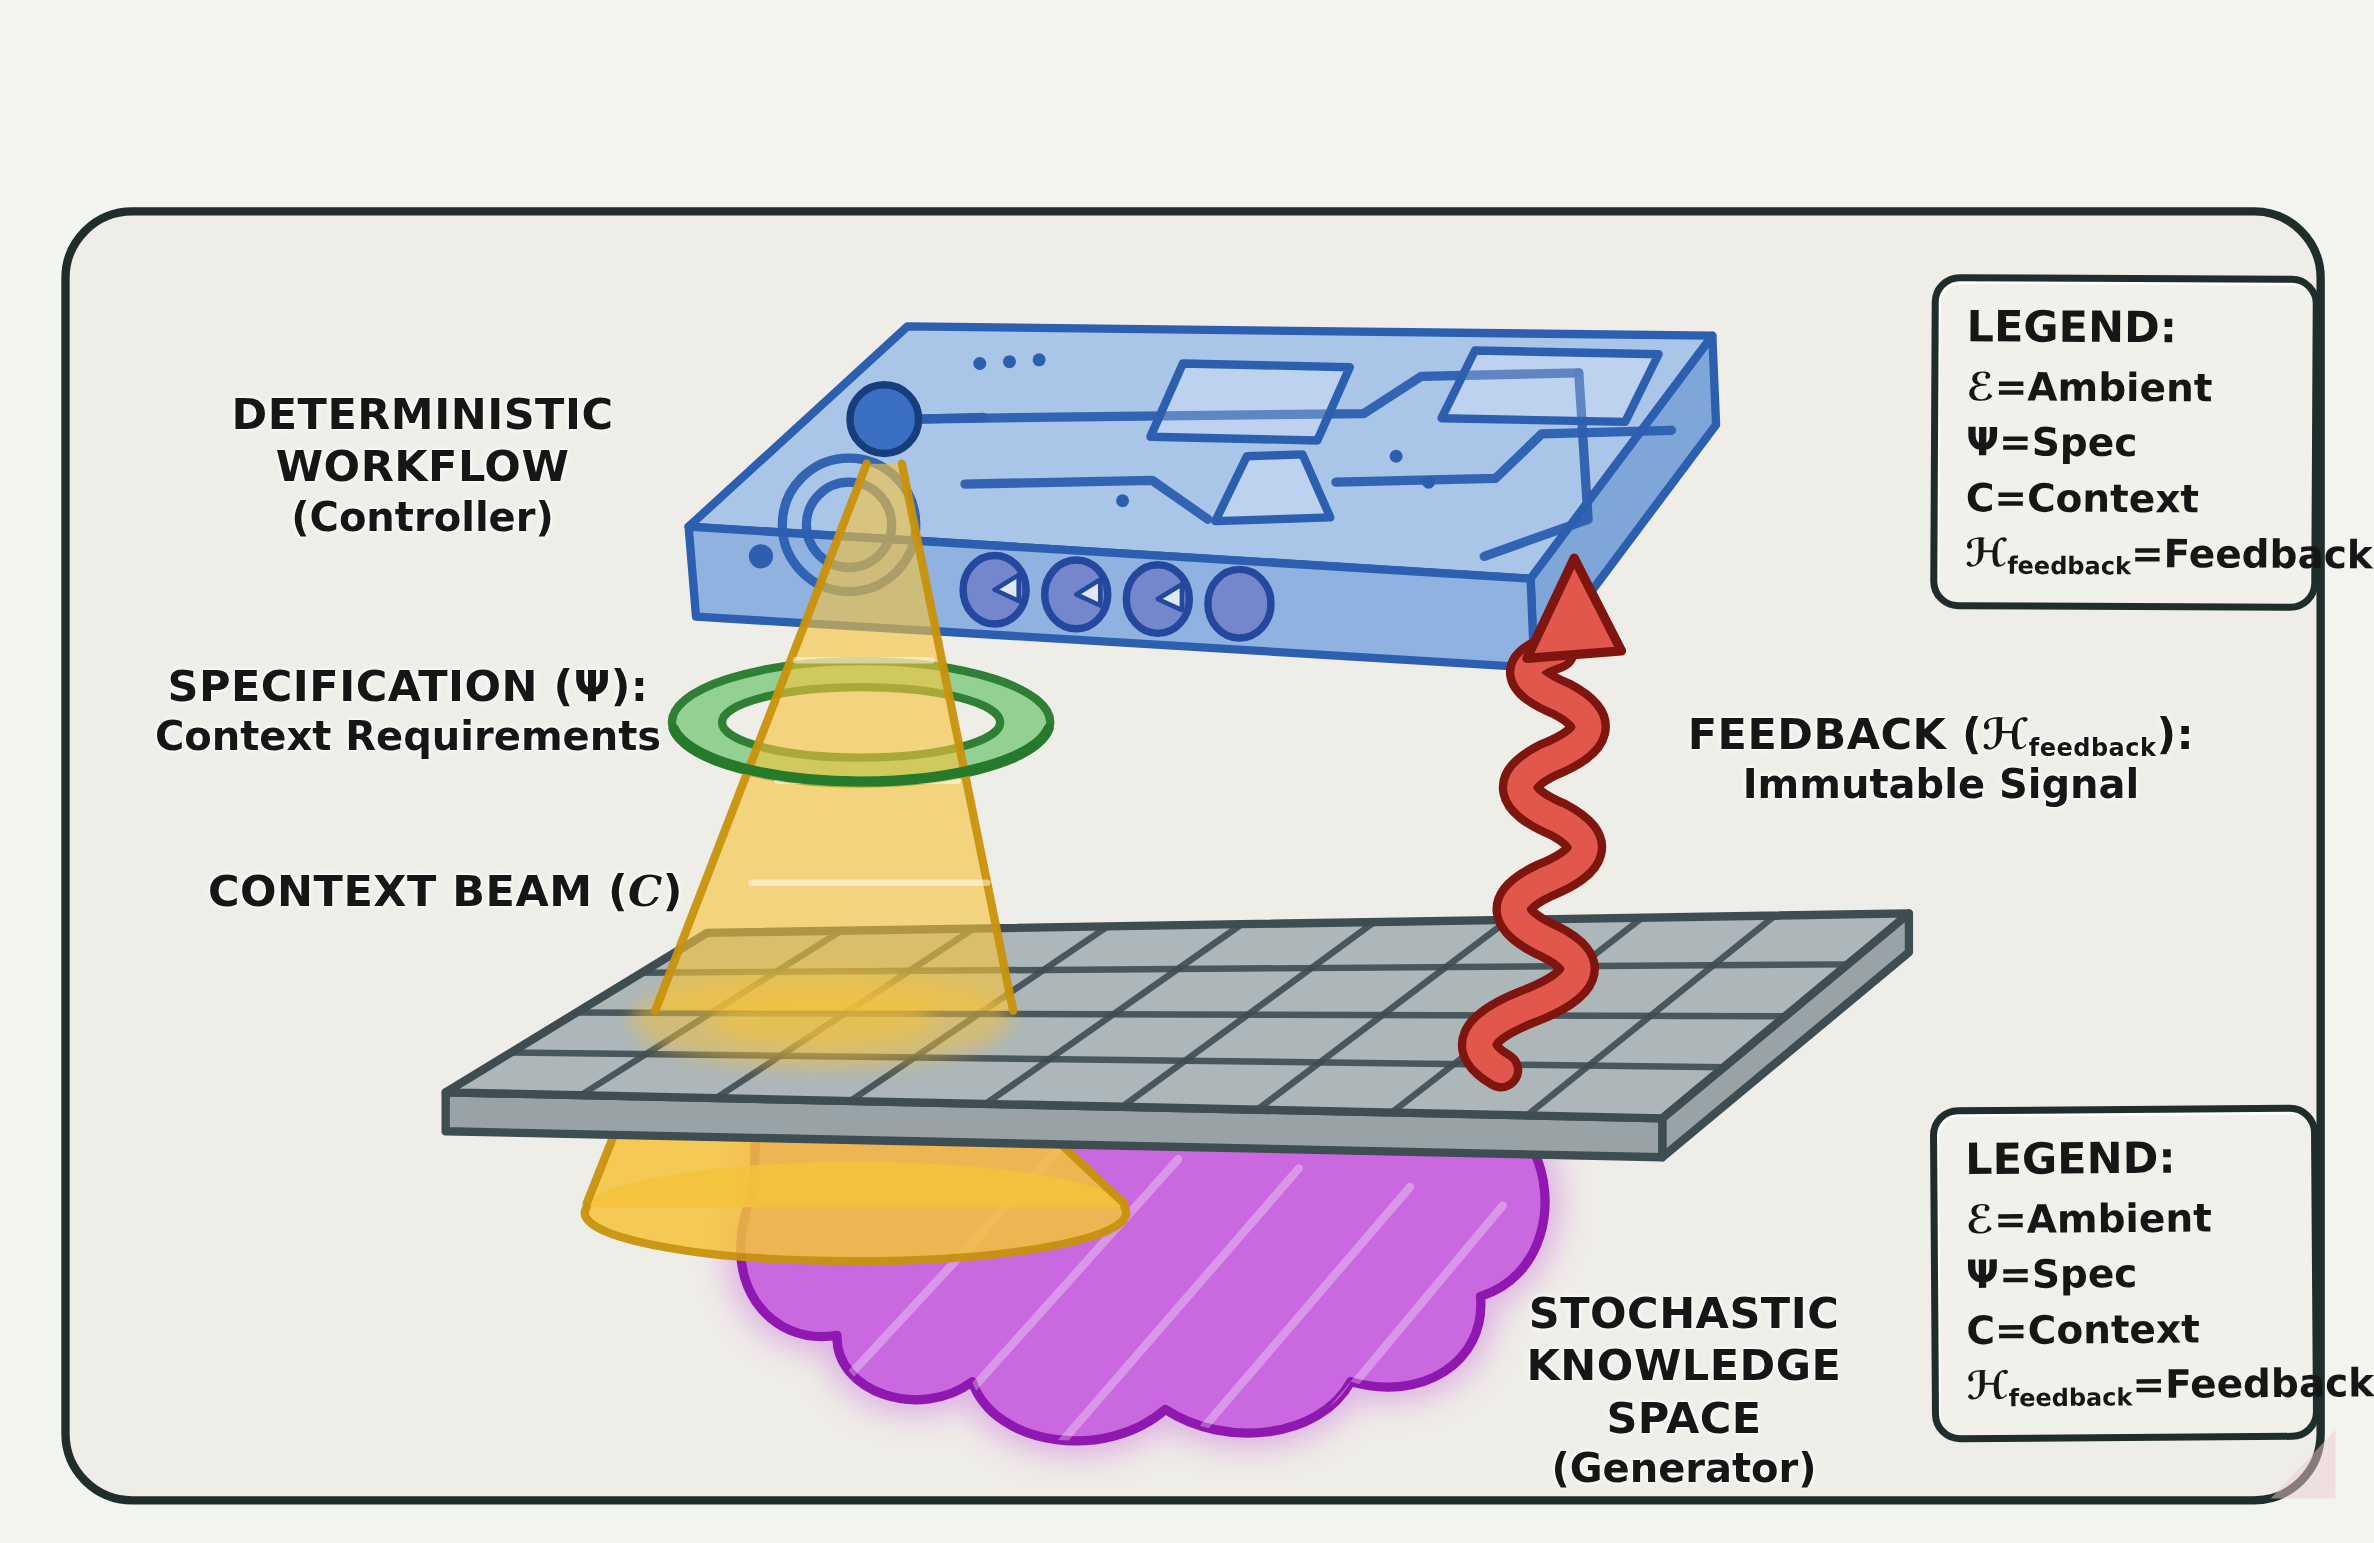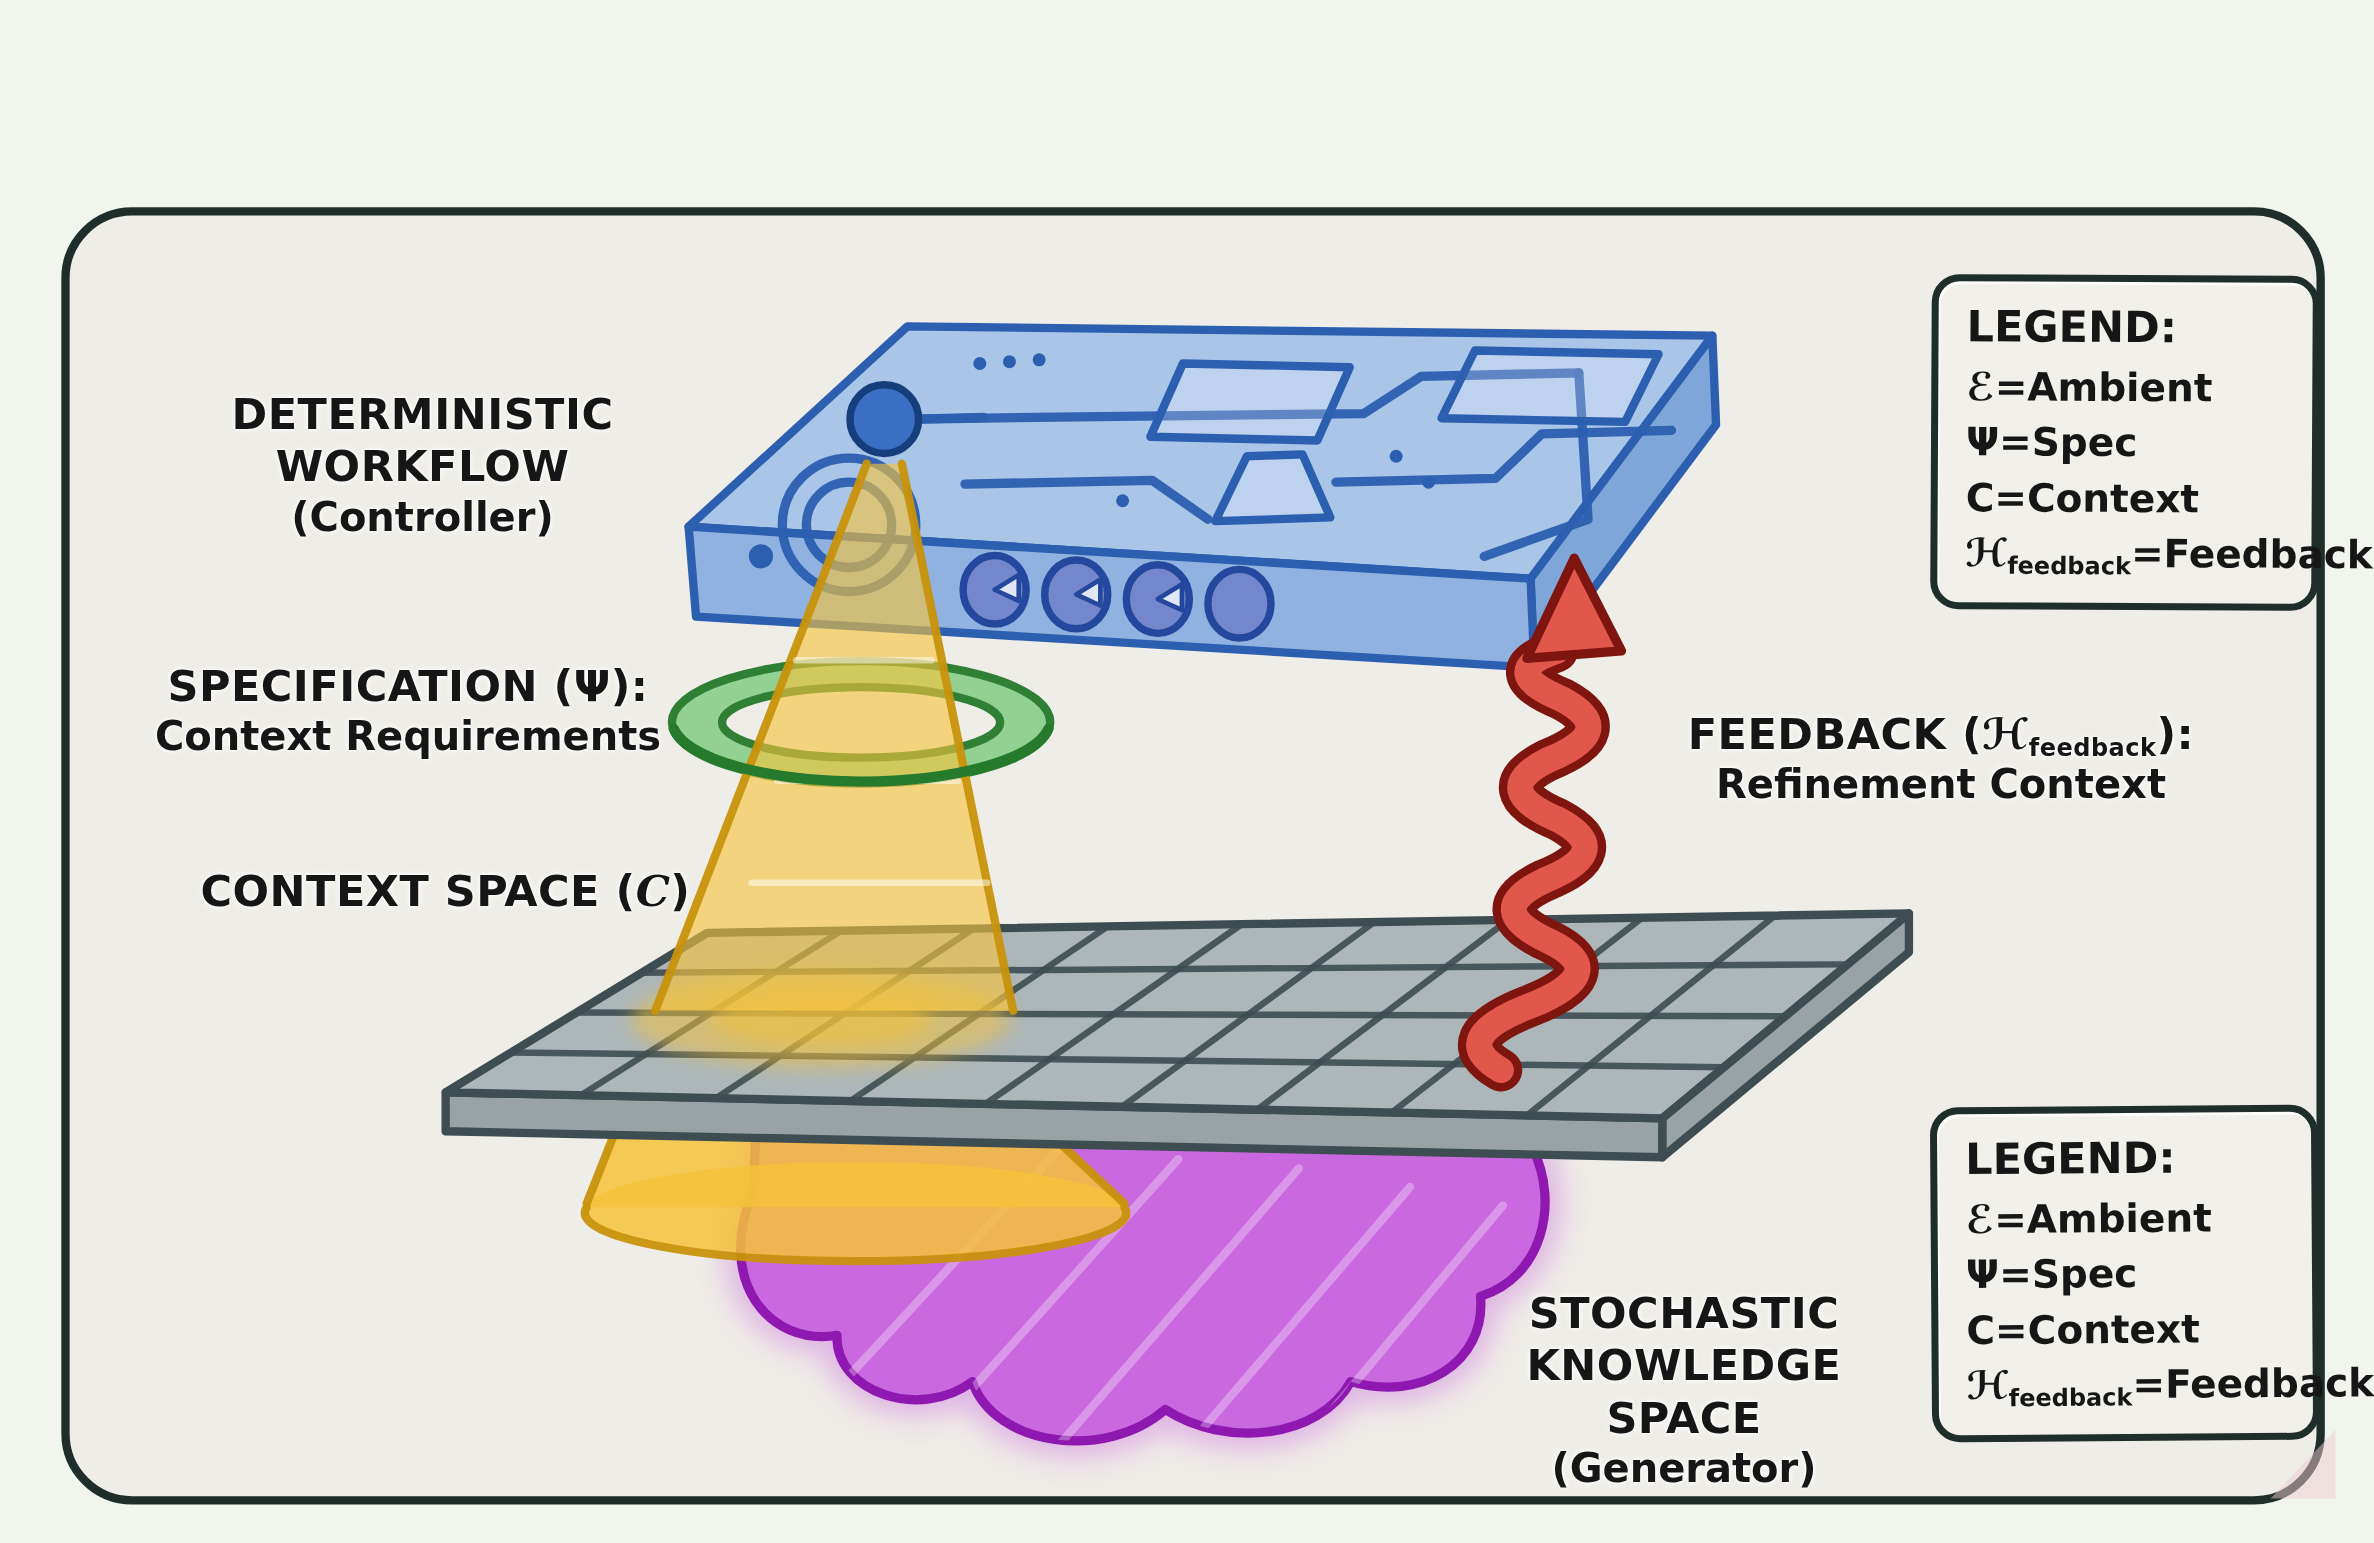--- a/index.html
+++ b/index.html
@@ -193,26 +193,26 @@
   <div class="l1">DETERMINISTIC WORKFLOW</div>
   <div class="l2">(Controller)</div>
 </div>
 
 <div class="lbl center" style="left:139px;top:660px;width:538px;">
   <div class="l1">SPECIFICATION (Ψ):</div>
   <div class="l2">Context Requirements</div>
 </div>
 
 <div class="lbl center" style="left:158px;top:865px;width:575px;">
-  <div class="l1"><span>CONTEXT SPACE (</span><span class="script">C</span><span>)</span></div>
+  <div class="l1"><span>CONTEXT BEAM (</span><span class="script">C</span><span>)</span></div>
 </div>
 
 <div class="lbl" style="left:1644px;top:708px;width:594px;text-align:center;">
   <div class="l1"><span>FEEDBACK (</span><span>ℋ</span><sub class="subscript">feedback</sub><span>):</span></div>
-  <div class="l2">Refinement Context</div>
+  <div class="l2">Immutable Signal</div>
 </div>
 
 
 <div class="lbl center" style="left:1466px;top:1287px;width:436px;">
   <div class="l1">STOCHASTIC</div>
   <div class="l1">KNOWLEDGE SPACE</div>
   <div class="l2">(Generator)</div>
 </div>
 
 <div class="legendBox" style="left:1931px;top:275px;transform:rotate(.3deg);">

